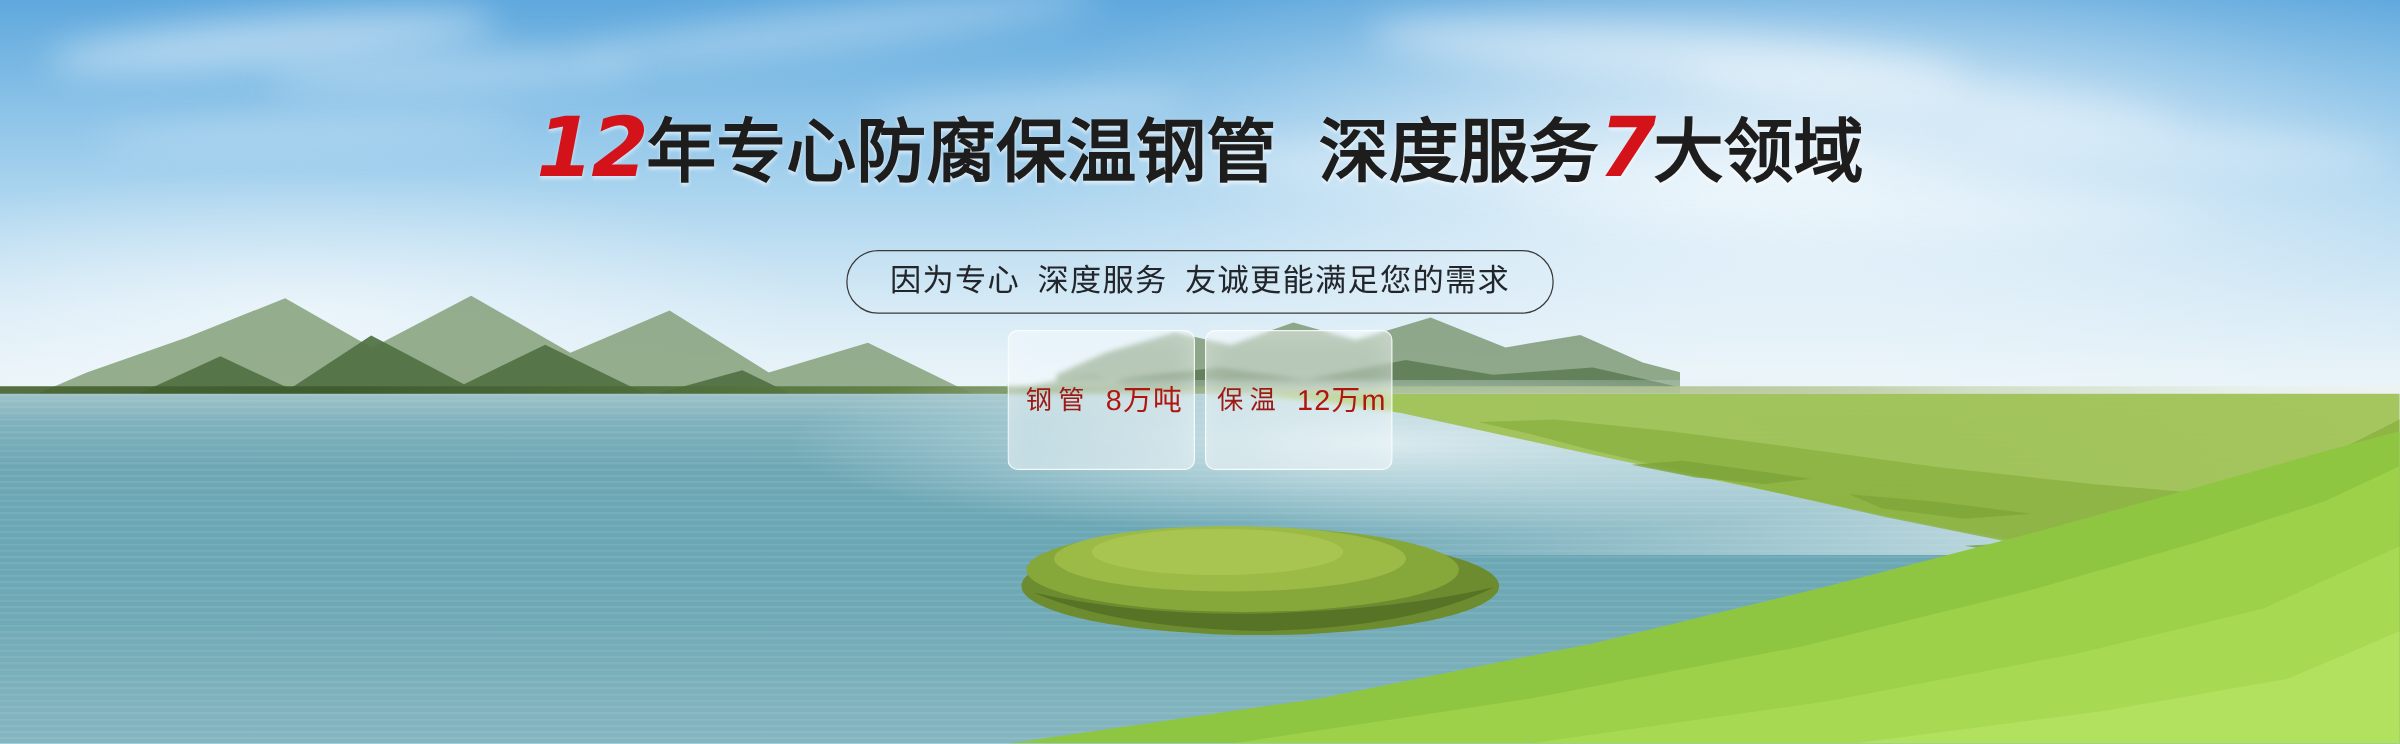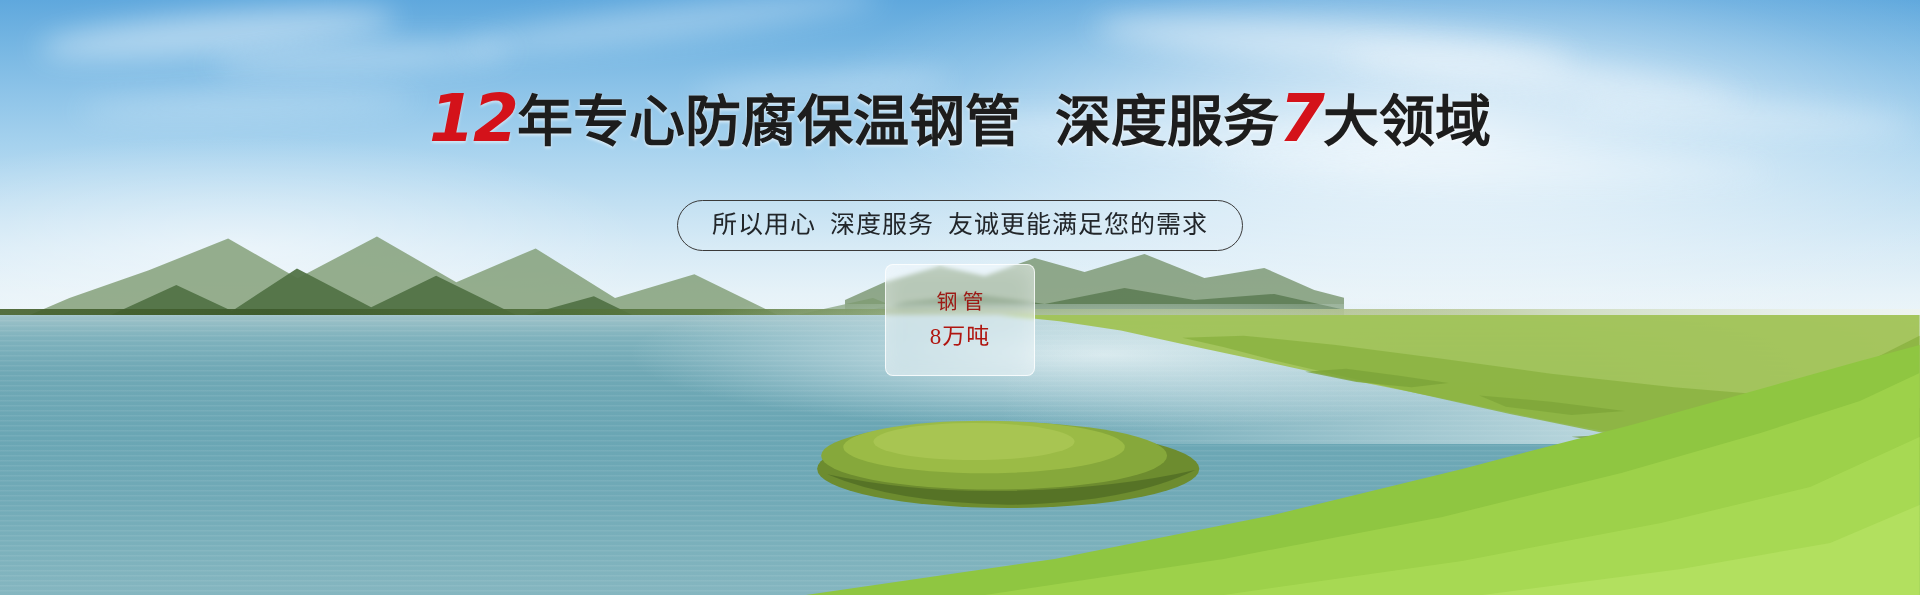--- a/index.html
+++ b/index.html
@@ -253,37 +253,37 @@
     gap: 8px;
   }
   .card {
     width: 148px;
     height: 110px;
     border: 1px solid rgba(255,255,255,0.82);
     border-radius: 8px;
     background: rgba(245,250,252,0.40);
     backdrop-filter: blur(2px);
     display: flex;
-    flex-direction: column;
+    flex-direction: row;
     align-items: center;
     justify-content: center;
     gap: 12px;
     box-shadow: inset 0 0 22px rgba(255,255,255,0.28);
   }
   .card-label {
     font-family: "DejaVu Sans", "Liberation Sans", sans-serif;
     font-size: 21px;
     font-weight: 400;
     color: #9c1a15;
     letter-spacing: 5px;
     text-indent: 5px;
     line-height: 1;
   }
   .card-value {
-    font-family: Liberation Serif, serif;
+    font-family: Liberation Sans, sans-serif;
     font-size: 23px;
     font-weight: 400;
     color: #b01610;
     letter-spacing: 1px;
     line-height: 1;
   }
   .card-value sup {
     font-size: 13px;
     vertical-align: super;
     line-height: 0;
@@ -373,30 +373,36 @@
   </div>
 
   <div class="content">
 
     <div class="headline">
       <span class="num">12</span><span>年专心防腐保温钢管</span><span class="gap"></span><span>深度服务</span><span class="num red">7</span><span>大领域</span>
     </div>
 
     <div class="subtitle-wrap">
       <div class="subtitle">
-        <span>所以用心</span><span class="sp"></span><span>深度服务</span><span class="sp"></span><span>友诚更能满足您的需求</span>
+        <span>因为专心</span><span class="sp"></span><span>深度服务</span><span class="sp"></span><span>友诚更能满足您的需求</span>
       </div>
     </div>
 
     <div class="cards">
 
       <div class="card">
         <div class="card-label">钢管</div>
         <div class="card-value">
           <span>8万吨</span>
         </div>
       </div>
 
 
+      <div class="card">
+        <div class="card-label">保温</div>
+        <div class="card-value">
+          <span>12万m</span>
+        </div>
+      </div>
 
     </div>
   </div>
 </div>
 
 </body></html>

